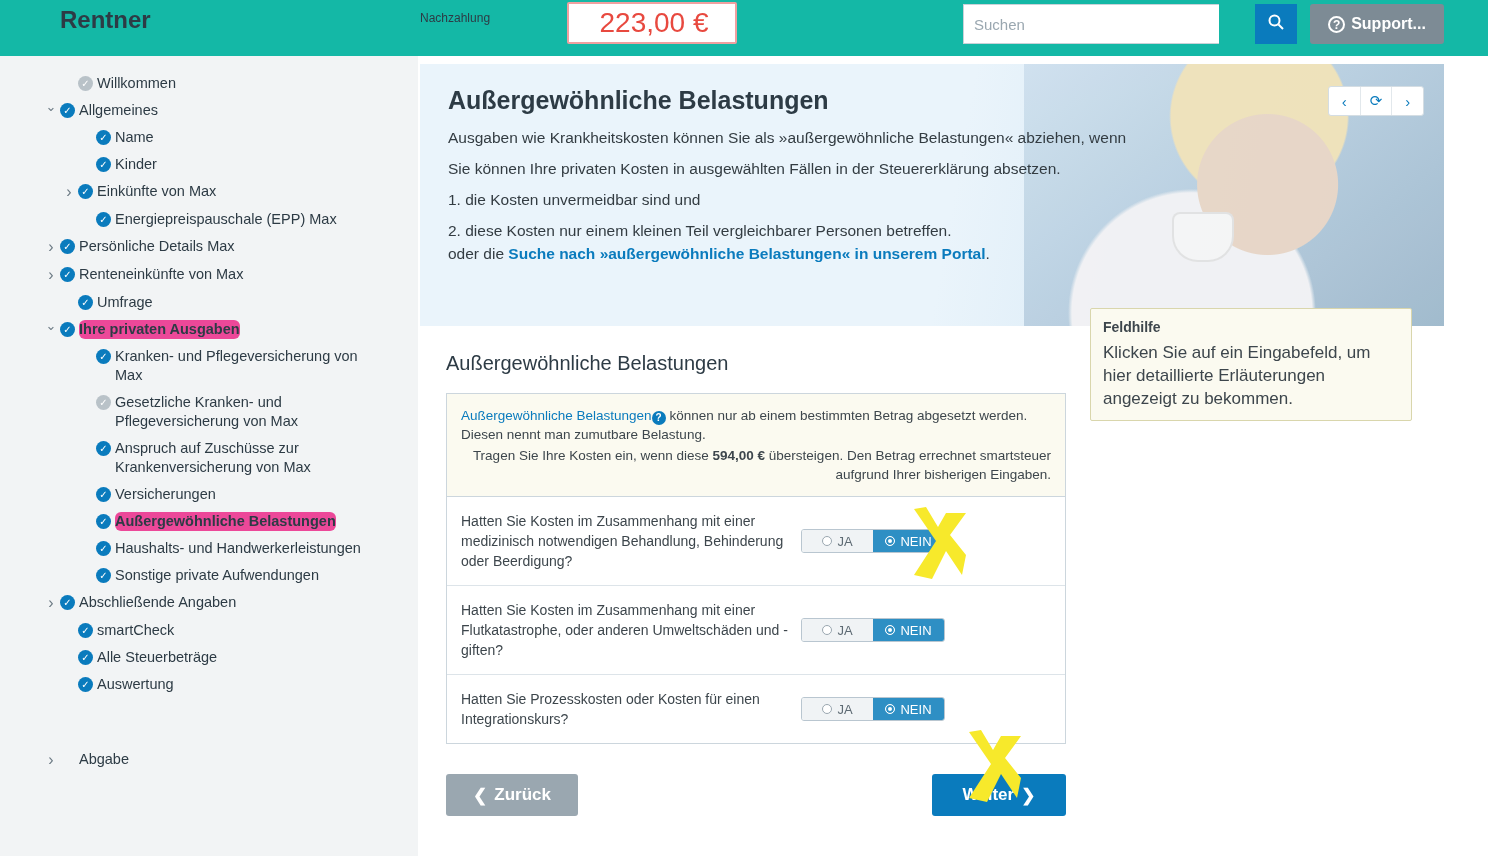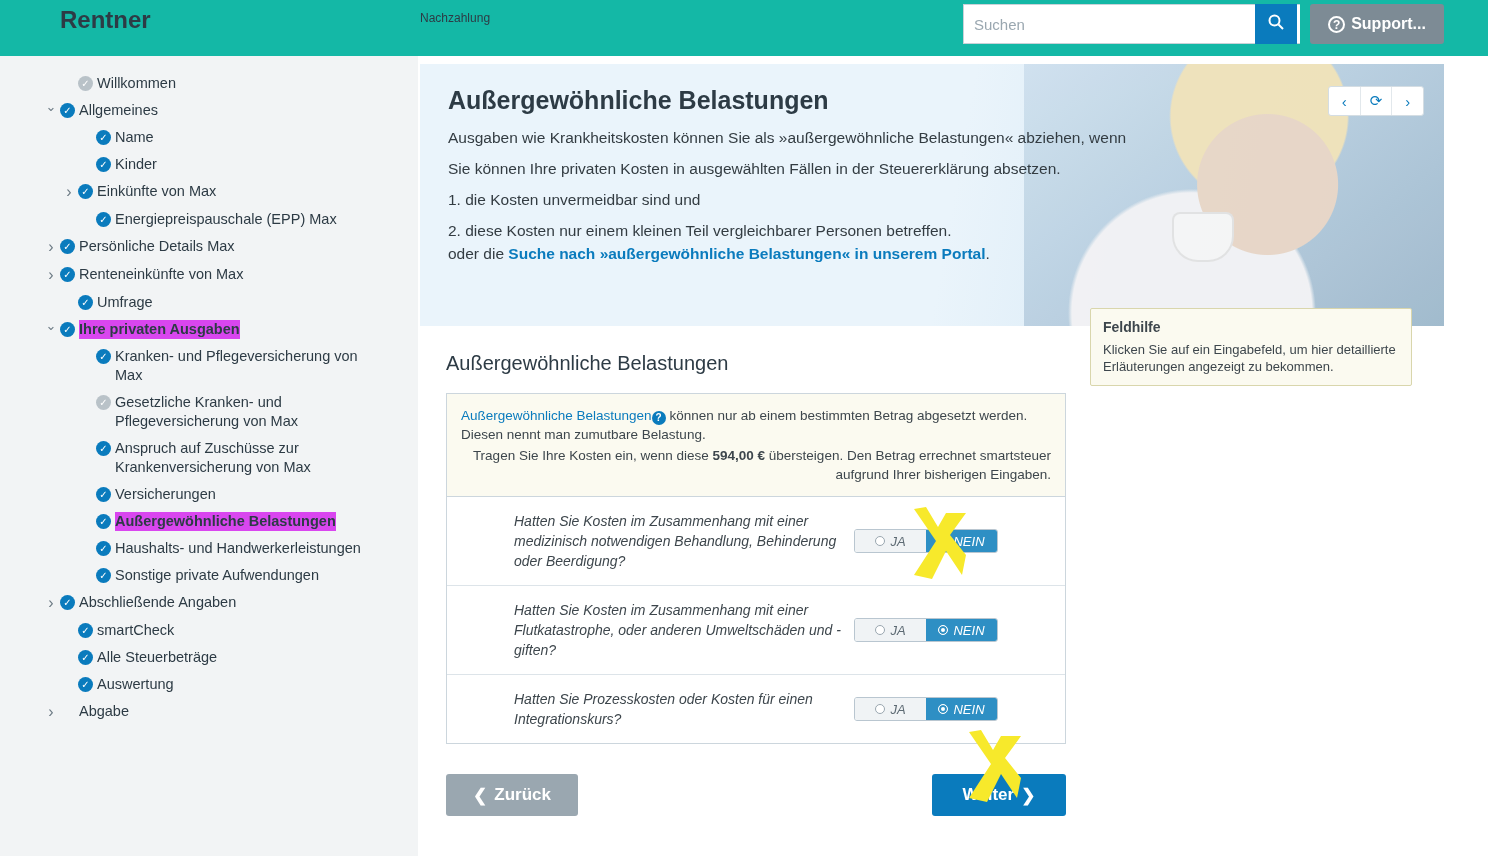--- a/index.html
+++ b/index.html
@@ -33,21 +33,21 @@
   }
   .nachzahlung-value {
     position: absolute; left: 0; top: 0; width: 170px; height: 38px;
     line-height: 38px; text-align: center;
     font-size: 28px; color: #e8493f;
   }
   .search-wrap {
     position: absolute; left: 963px; top: 4px; width: 334px; height: 40px;
   }
   .search-input {
-    position: absolute; left: 0; top: 0; width: 337px; height: 40px;
+    position: absolute; left: 0; top: 0; width: 256px; height: 40px;
     border: 1px solid #c9d2d8; border-right: none;
     background: #fff; padding: 0 10px;
     font-size: 15px; color: #555; outline: none;
     font-family: "Liberation Sans", sans-serif;
   }
   .search-input::placeholder { color: #9aa7b0; }
   .search-btn {
     position: absolute; left: 292px; top: 0; width: 42px; height: 40px;
     background: #0a7bbd; border: 1px solid #0a7bbd; cursor: pointer;
     display: flex; align-items: center; justify-content: center;
@@ -84,21 +84,21 @@
   .chev.right::before { content: "\203A"; font-size: 16px; }
   .chev.empty::before { content: ""; }
   .tick {
     width: 15px; height: 15px; min-width: 15px; border-radius: 50%;
     background: #0a7bbd; color: #fff; font-size: 10px;
     display: inline-flex; align-items: center; justify-content: center;
     margin-right: 4px; margin-top: 2px;
   }
   .tick.grey { background: #b9c2c8; }
   .nav-label { white-space: normal; }
-  .hl { background: #d946ef; }
+  .hl { background: #ec4899; border-radius: 6px; }
 
   
   .main {
     position: absolute; left: 418px; top: 56px;
     width: 1044px; height: 772px;
     background: #ffffff;
   }
   .hero {
     position: relative; width: 1024px; height: 262px; margin: 8px 0 0 2px;
     background: linear-gradient(100deg,#eaf4fb 0%, #eaf4fb 52%, #dcecf7 70%, #cfe3f1 100%);
@@ -146,22 +146,22 @@
     background: #fbfaf0; border-bottom: 1px solid #ccd6dd;
     padding: 12px 14px; font-size: 13.5px; color: #3d464c; line-height: 19px;
   }
   .info-box a { color: #0a7bbd; text-decoration: none; }
   .qmark {
     display: inline-block; width: 14px; height: 14px; border-radius: 50%;
     background: #0a7bbd; color: #fff; font-size: 10px; font-weight: bold;
     text-align: center; line-height: 14px; position: relative; top: 1px;
   }
   .q-row {
-    display: flex; align-items: center; justify-content: center;
-    border-bottom: 1px solid #dde4e9; padding: 14px; font-style: italic;
+    display: flex; align-items: center; justify-content: flex-start;
+    border-bottom: 1px solid #dde4e9; padding: 14px;
   }
   .q-row:last-child { border-bottom: none; }
   .q-text { font-size: 14px; color: #3d464c; width: 340px; line-height: 20px; }
   .radio-group {
     display: flex; width: 144px; height: 24px; border-radius: 3px;
     overflow: hidden; border: 1px solid #b9c6d0;
   }
   .radio-opt {
     flex: 1; display: flex; align-items: center; justify-content: center;
     font-size: 13px; cursor: pointer; gap: 5px;
@@ -176,21 +176,21 @@
     border-color: #fff; background: #fff;
     box-shadow: inset 0 0 0 2px #2e8fc4;
   }
 
   .feldhilfe {
     position: absolute; left: 672px; top: -18px; width: 322px;
     border: 1px solid #d9d6ac; background: #fbfaf0; border-radius: 2px;
     padding: 10px 12px;
   }
   .feldhilfe h3 { margin: 0 0 6px 0; font-size: 14px; color: #3d464c; font-weight: bold; }
-  .feldhilfe p { margin: 0; font-size: 13px; color: #3d464c; line-height: 17px; }
+  .feldhilfe p { margin: 0; font-size: 17px; color: #3d464c; line-height: 23px; }
 
   .btn-row { position: relative; margin-top: 30px; width: 620px; height: 44px; }
   .btn {
     position: absolute; height: 42px; border-radius: 3px; cursor: pointer;
     display: flex; align-items: center; justify-content: center;
     font-size: 17px; font-weight: bold; color: #fff; gap: 7px;
   }
   .btn-back { left: 0; width: 132px; background: #9aa7b0; }
   .btn-next { left: 486px; width: 134px; background: #0a7bbd; }
 
@@ -199,20 +199,23 @@
     position: absolute; pointer-events: none; z-index: 40;
   }
   .marker svg { display: block; }
 </style>
 </head>
 <body>
 
 <div class="header">
   <div class="app-title">Rentner</div>
   <div class="nachzahlung-label">Nachzahlung</div>
+  <div class="nachzahlung-box">
+    <div class="nachzahlung-value">223,00 €</div>
+  </div>
   <div class="search-wrap">
     <input class="search-input" type="text" placeholder="Suchen" style="">
     <div class="search-btn">
       <span>
         <svg width="18" height="18" viewBox="0 0 18 18">
           <circle cx="7.5" cy="7.5" r="5" fill="none" stroke="#ffffff" stroke-width="2"></circle>
           <line x1="11.5" y1="11.5" x2="16" y2="16" stroke="#ffffff" stroke-width="2"></line>
         </svg>
       </span>
     </div>
@@ -323,21 +326,21 @@
       <div class="nav-item" style="padding: 4px 30px 4px 62px;">
         <span class="chev empty"></span>
         <span class="tick">✓</span>
         <span class="nav-label">Alle Steuerbeträge</span>
       </div>
       <div class="nav-item" style="padding: 4px 30px 4px 62px;">
         <span class="chev empty"></span>
         <span class="tick">✓</span>
         <span class="nav-label">Auswertung</span>
       </div>
-      <div class="nav-item" style="padding: 4px 30px 4px 44px;">
+      <div class="nav-item" style="padding: 4px 30px 4px 44px; margin-top: 48px;">
         <span class="chev right"></span>
         <span style="display: inline-block; width: 19px;"></span>
         <span class="nav-label">Abgabe</span>
       </div>
     </div>
 </div>
 
 <div class="main">
 
   <div class="hero">

